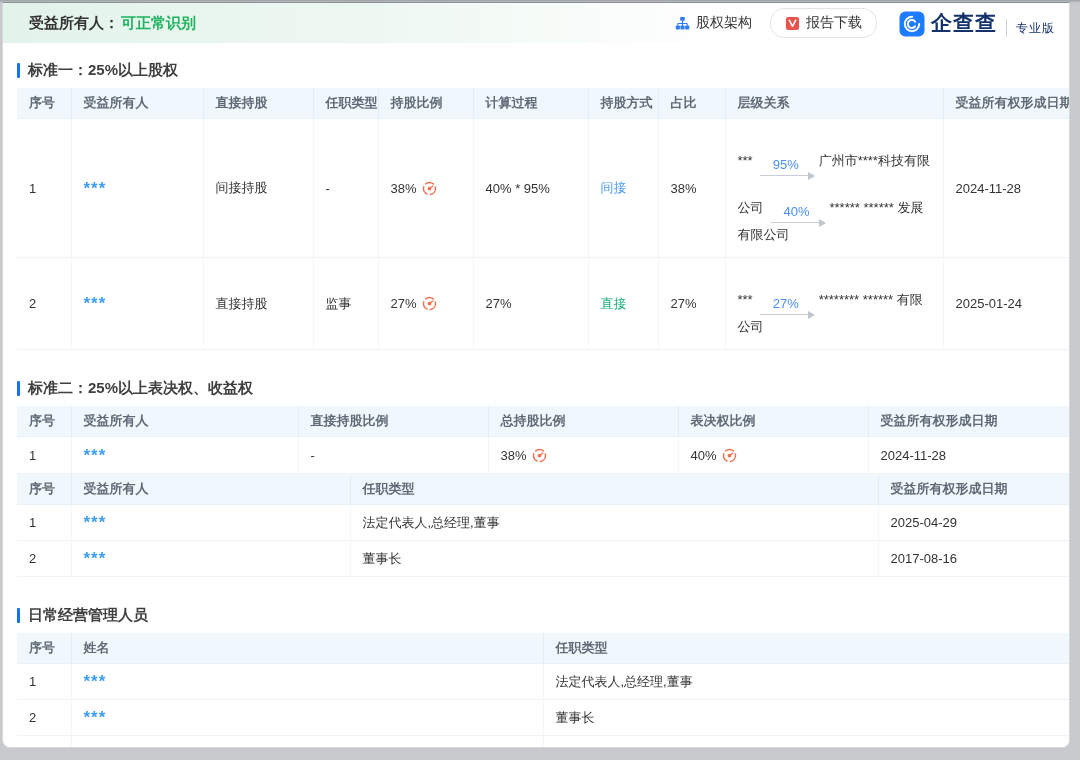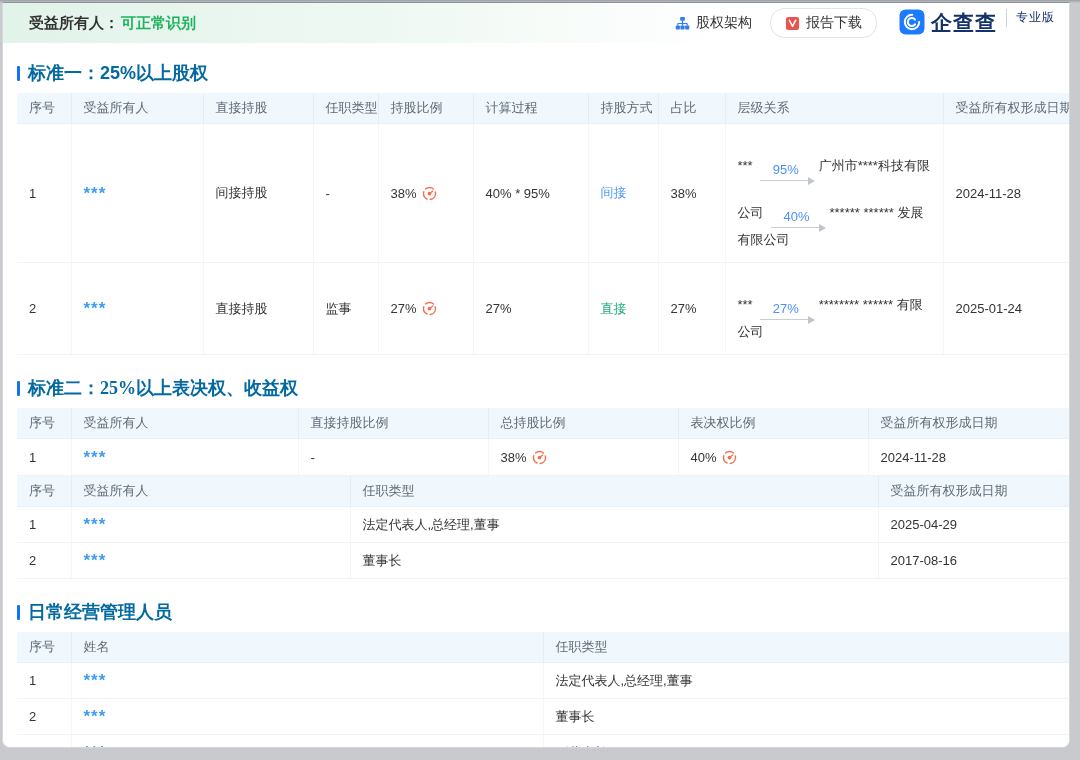--- a/index.html
+++ b/index.html
@@ -21,33 +21,33 @@
     background:linear-gradient(90deg,#e2f3ea 0%,#eef8f2 35%,#ffffff 68%);
   }
   .t-label{font-size:15px;font-weight:700;color:#333;}
   .t-status{font-size:15px;font-weight:700;color:#1fb35f;margin-left:2px;}
   .top-actions{display:flex;align-items:center;}
   .link-btn{display:flex;align-items:center;gap:6px;font-size:14px;color:#333;cursor:pointer;margin-right:18px;}
   .bordered-btn{
     display:flex;align-items:center;gap:6px;font-size:14px;color:#333;cursor:pointer;
     border:1px solid #e3e4e6;border-radius:14px;background:#fff;padding:5px 14px;margin-right:22px;
   }
-  .brand{display:flex;align-items:flex-start;}
+  .brand{display:flex;align-items:flex-end;}
   .brand-name{font-size:21px;font-weight:700;color:#13316b;margin-left:6px;letter-spacing:1px;}
   .brand-sep{width:1px;height:18px;background:#ccd2dc;margin:0 9px;}
   .brand-edition{font-size:12px;color:#13316b;letter-spacing:1px;}
   
   .sec-title{display:flex;align-items:center;margin:18px 14px 8px 14px;}
-  .sec-title.gap{margin-top:21px;font-family:Liberation Serif, serif;}
+  .sec-title.gap{margin-top:29px;}
   .sec-bar{width:3px;height:15px;background:#1373f5;margin-right:8px;border-radius:1px;}
-  .sec-text{font-size:18px;font-weight:700;color:#0369a1;}
+  .sec-text{font-size:15px;font-weight:700;color:#404040;}
   
   table{border-collapse:collapse;table-layout:fixed;width:1052px;margin:0 0 0 14px;}
   thead td{
-    background:#f1f8fd;color:#5f6a76;font-size:13px;font-weight:400;
+    background:#f1f8fd;color:#5f6a76;font-size:13px;font-weight:700;
     height:30px;padding:0 12px;border-right:1px solid #e3edf5;border-bottom:1px solid #e9f1f8;
     white-space:nowrap;overflow:hidden;
   }
   tbody td{
     background:#fff;color:#333;font-size:13px;vertical-align:middle;
     padding:0 12px;border-right:1px solid #f3f6fa;border-bottom:1px solid #f0f3f8;
   }
   td:last-child{border-right:none;margin-top:32px;}
   .h35 td{height:35px;}
   .h36 td{height:36px;}

